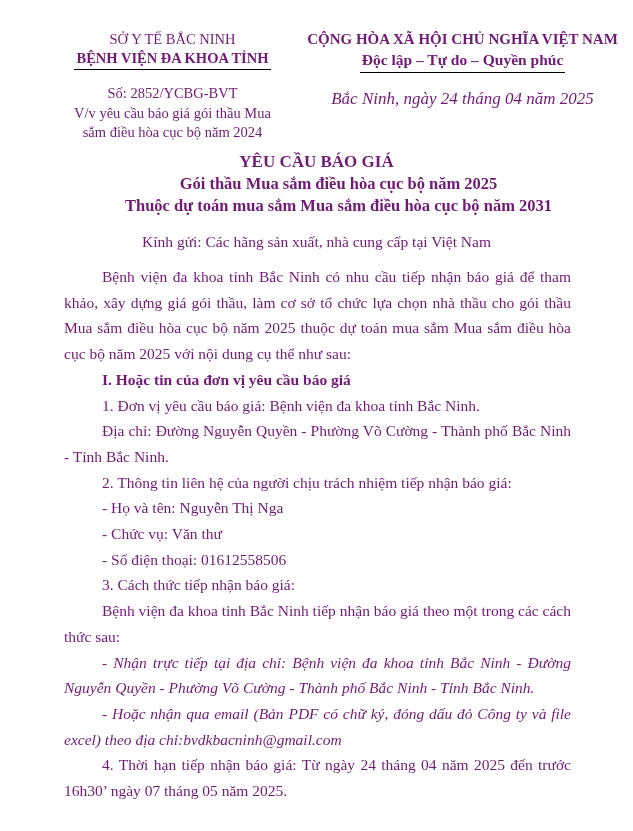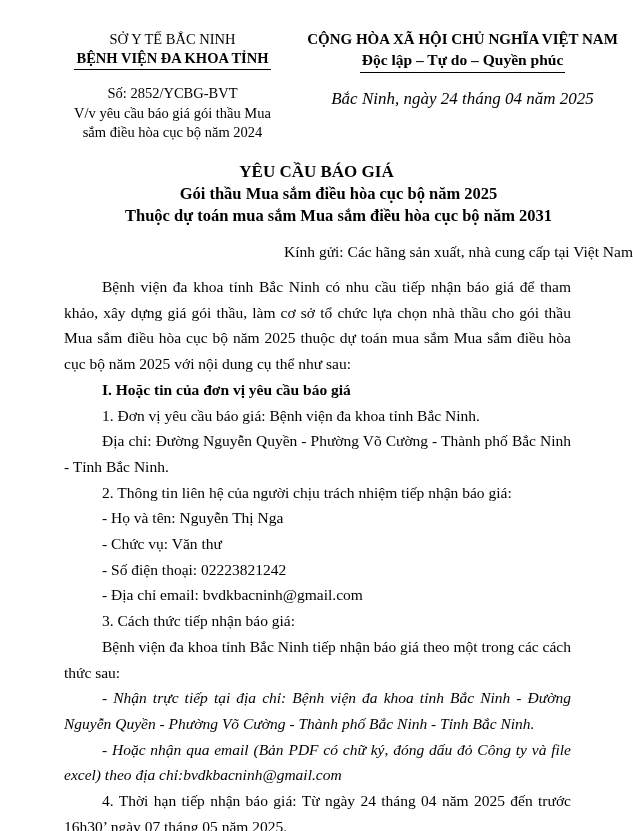--- a/index.html
+++ b/index.html
@@ -1,21 +1,21 @@
 <!DOCTYPE html>
 <html lang="vi"><head>
 <meta charset="utf-8">
 <style>
   html, body { margin: 0; padding: 0; background: #ffffff; }
   .page {
     position: relative;
     width: 633px;
     height: 831px;
     background: #ffffff;
-    color: #000000;
+    color: #701a75;
     font-family: "Liberation Serif", "DejaVu Serif", serif;
     overflow: hidden;
     box-sizing: border-box;
   }
   
   .header {
     display: flex;
     padding: 30px 8px 0 45px;
     box-sizing: border-box;
   }
@@ -58,29 +58,29 @@
     border-bottom: 1.5px solid #000;
     padding: 0 2px 3px 2px;
   }
   .dateline {
     font-style: italic;
     font-size: 17px;
     margin-top: 16px;
   }
   
   .title-block {
-    margin-top: 18px;
+    margin-top: 8px;
     text-align: center;
     font-weight: bold;
   }
   .title-main  { font-size: 17px;   line-height: 23px; }
   .title-sub   { font-size: 16.5px; line-height: 22px; padding-left: 44px; }
   .salutation {
     margin-top: 16px;
-    text-align: right;
+    text-align: center;
     font-size: 15.5px;
   }
   
   .doc-body {
     margin: 13px 62px 0 64px;
     font-size: 15.5px;
     line-height: 25.7px;
     text-align: justify;
   }
   .p { margin: 0; text-indent: 38px; }
@@ -115,22 +115,21 @@
   <div class="salutation">Kính gửi: Các hãng sản xuất, nhà cung cấp tại Việt Nam</div>
 
   <div class="doc-body">
     <p class="p">Bệnh viện đa khoa tỉnh Bắc Ninh có nhu cầu tiếp nhận báo giá để tham khảo, xây dựng giá gói thầu, làm cơ sở tổ chức lựa chọn nhà thầu cho gói thầu Mua sắm điều hòa cục bộ năm 2025 thuộc dự toán mua sắm Mua sắm điều hòa cục bộ năm 2025 với nội dung cụ thể như sau:</p>
     <p class="p bold">I. Hoặc tin của đơn vị yêu cầu báo giá</p>
     <p class="p">1. Đơn vị yêu cầu báo giá: Bệnh viện đa khoa tỉnh Bắc Ninh.</p>
     <p class="p">Địa chỉ: Đường Nguyễn Quyền - Phường Võ Cường - Thành phố Bắc Ninh - Tỉnh Bắc Ninh.</p>
     <p class="p">2. Thông tin liên hệ của người chịu trách nhiệm tiếp nhận báo giá:</p>
     <p class="p">- Họ và tên: Nguyễn Thị Nga</p>
     <p class="p">- Chức vụ: Văn thư</p>
-    <p class="p">- Số điện thoại: 02223821242</p>
-    <p class="p">- Địa chỉ email: bvdkbacninh@gmail.com</p>
+    <p class="p">- Số điện thoại: 01612558506</p>
     <p class="p">3. Cách thức tiếp nhận báo giá:</p>
     <p class="p">Bệnh viện đa khoa tỉnh Bắc Ninh tiếp nhận báo giá theo một trong các cách thức sau:</p>
     <p class="p italic">- Nhận trực tiếp tại địa chỉ: Bệnh viện đa khoa tỉnh Bắc Ninh - Đường Nguyễn Quyền - Phường Võ Cường - Thành phố Bắc Ninh - Tỉnh Bắc Ninh.</p>
     <p class="p italic">- Hoặc nhận qua email (Bản PDF có chữ ký, đóng dấu đỏ Công ty và file excel) theo địa chỉ:bvdkbacninh@gmail.com</p>
     <p class="p">4. Thời hạn tiếp nhận báo giá: Từ ngày 24 tháng 04 năm 2025 đến trước 16h30’ ngày 07 tháng 05 năm 2025.</p>
 
   </div>
 
 </div>
 

